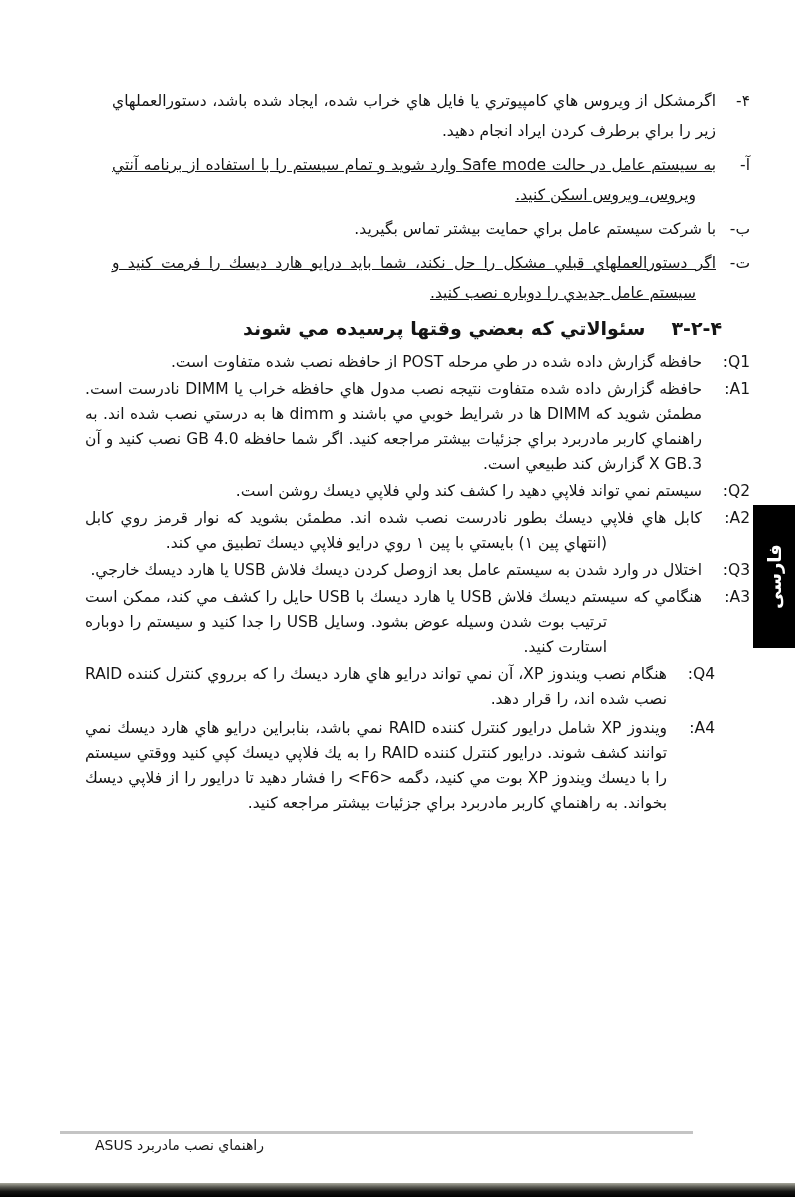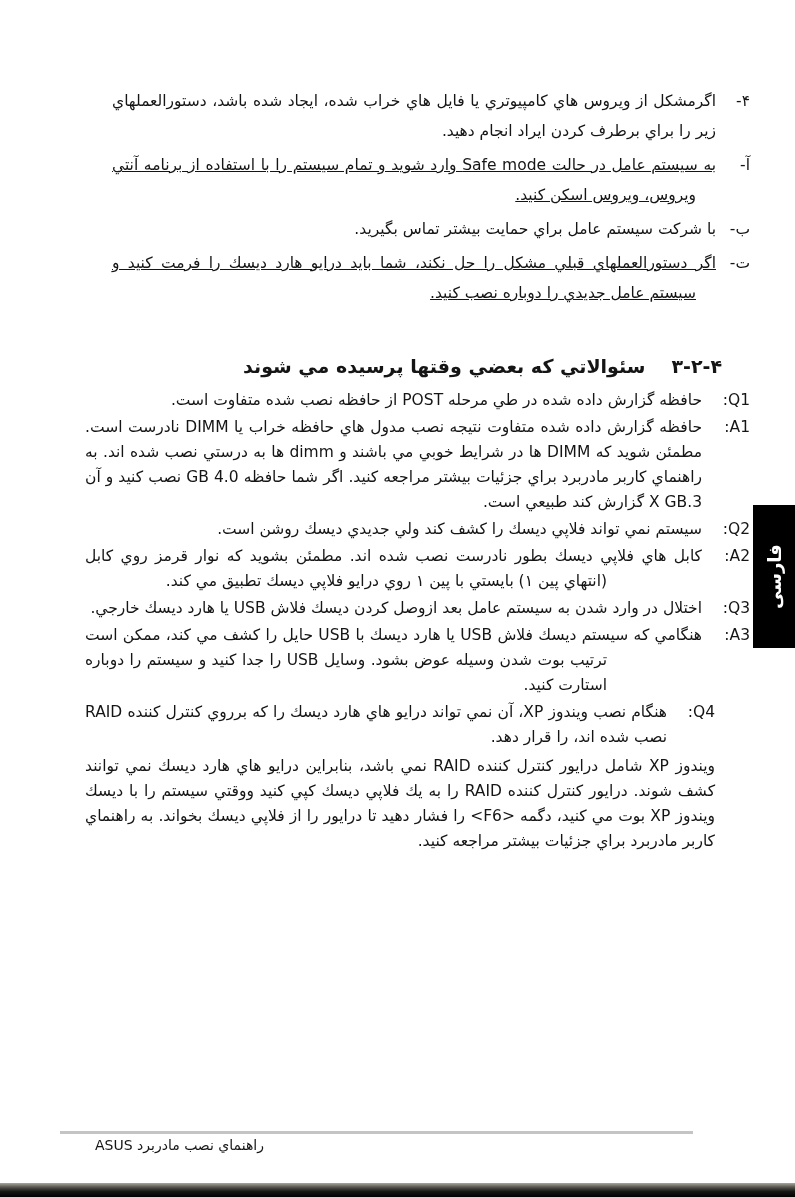--- a/index.html
+++ b/index.html
@@ -10,21 +10,21 @@
     direction:rtl;
   }
   .content{position:absolute;top:86px;right:45px;left:85px;}
   
   .step{display:flex;font-size:15.5px;line-height:30px;margin-bottom:4px;}
   .step-label{flex:none;width:34px;text-align:right;}
   .step-text{flex:1;text-align:justify;margin-left:27px;}
   .hang20{padding-right:20px;text-indent:-20px;text-decoration:underline;}
   
   .heading{display:flex;align-items:baseline;font-weight:bold;font-size:19px;line-height:32px;margin:0 28px 6px 0;}
-  .heading .num{flex:none;margin-top:38px;}
+  .heading .num{flex:none;}
   .heading .ttl{margin-right:26px;}
   
   .qa{display:flex;font-size:15.5px;line-height:25px;margin-bottom:2px;}
   .qa-label{flex:none;width:48px;text-align:right;}
   .qa-text{flex:1;text-align:justify;}
   .hang95{padding-right:95px;text-indent:-95px;}
   .shift{margin-left:0;margin-right:35px;}
   .gap4{margin-top:4px;}
   
   .side-tab{
@@ -75,39 +75,40 @@
   <div class="qa">
     <div class="qa-label">Q1:</div>
     <div class="qa-text">حافظه گزارش داده شده در طي مرحله POST از حافظه نصب شده متفاوت است.</div>
   </div>
   <div class="qa">
     <div class="qa-label">A1:</div>
     <div class="qa-text">حافظه گزارش داده شده متفاوت نتيجه نصب مدول هاي حافظه خراب يا DIMM نادرست است. مطمئن شويد كه DIMM ها در شرايط خوبي مي باشند و dimm ها به درستي نصب شده اند. به راهنماي كاربر مادربرد براي جزئيات بيشتر مراجعه كنيد. اگر شما حافظه 4.0 GB نصب كنيد و آن 3.X GB گزارش كند طبيعي است.</div>
   </div>
   <div class="qa">
     <div class="qa-label">Q2:</div>
-    <div class="qa-text">سيستم نمي تواند فلاپي ديسك را كشف كند ولي جديدي ديسك روشن است.</div>
+    <div class="qa-text">سيستم نمي تواند فلاپي دهيد را كشف كند ولي فلاپي ديسك روشن است.</div>
   </div>
   <div class="qa">
     <div class="qa-label">A2:</div>
     <div class="qa-text hang95">كابل هاي فلاپي ديسك بطور نادرست نصب شده اند. مطمئن بشويد كه نوار قرمز روي كابل (انتهاي پين ۱) بايستي با پين ۱ روي درايو فلاپي ديسك تطبيق مي كند.</div>
   </div>
   <div class="qa">
     <div class="qa-label">Q3:</div>
     <div class="qa-text">اختلال در وارد شدن به سيستم عامل بعد ازوصل كردن ديسك فلاش USB يا هارد ديسك خارجي.</div>
   </div>
   <div class="qa">
     <div class="qa-label">A3:</div>
     <div class="qa-text hang95">هنگامي كه سيستم ديسك فلاش USB يا هارد ديسك با USB حايل را كشف مي كند، ممكن است ترتيب بوت شدن وسيله عوض بشود. وسايل USB را جدا كنيد و سيستم را دوباره استارت كنيد.</div>
   </div>
   <div class="qa shift">
     <div class="qa-label">Q4:</div>
     <div class="qa-text">هنگام نصب ويندوز XP، آن نمي تواند درايو هاي هارد ديسك را كه برروي كنترل كننده RAID نصب شده اند، را قرار دهد.</div>
   </div>
   <div class="qa shift gap4">
+    <div class="qa-label">A4:</div>
     <div class="qa-text">ويندوز XP شامل درايور كنترل كننده RAID نمي باشد، بنابراين درايو هاي هارد ديسك نمي توانند كشف شوند. درايور كنترل كننده RAID را به يك فلاپي ديسك كپي كنيد ووقتي سيستم را با ديسك ويندوز XP بوت مي كنيد، دگمه &lt;F6&gt; را فشار دهيد تا درايور را از فلاپي ديسك بخواند. به راهنماي كاربر مادربرد براي جزئيات بيشتر مراجعه كنيد.</div>
   </div>
 
 </div>
 
 <div class="side-tab" style="background: rgb(0, 0, 0);">
   <span class="tab-text" style="color: rgb(255, 255, 255);">فارسی</span>
 </div>
 
 <div class="footer-rule" style="background: rgb(196, 196, 196);"></div>

